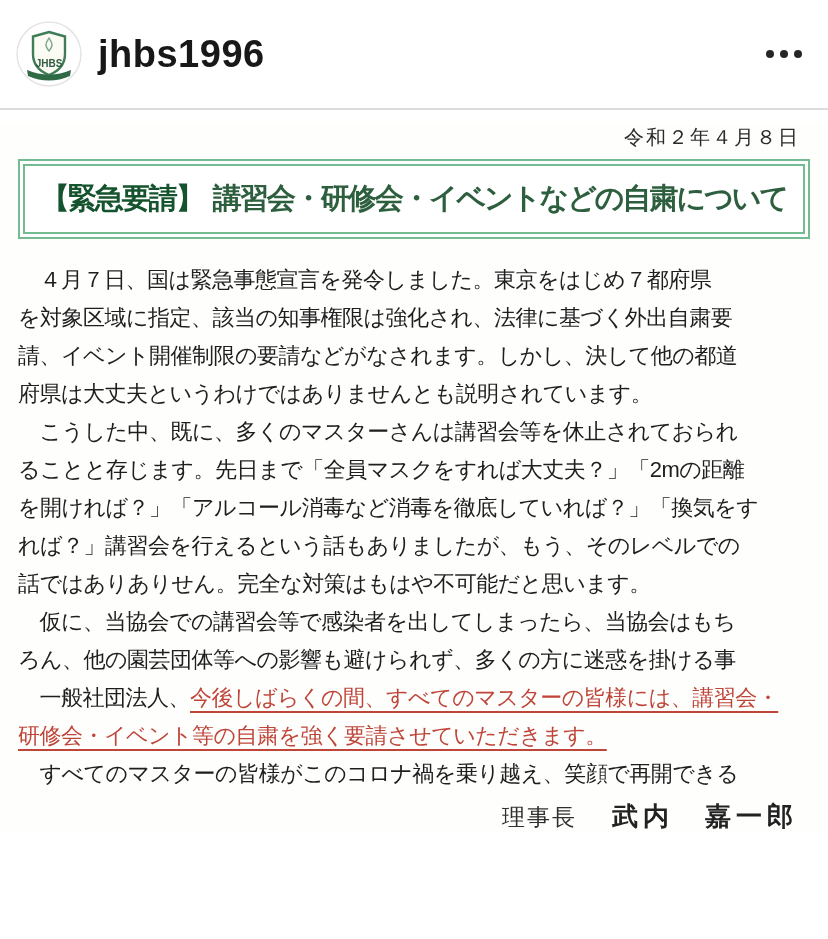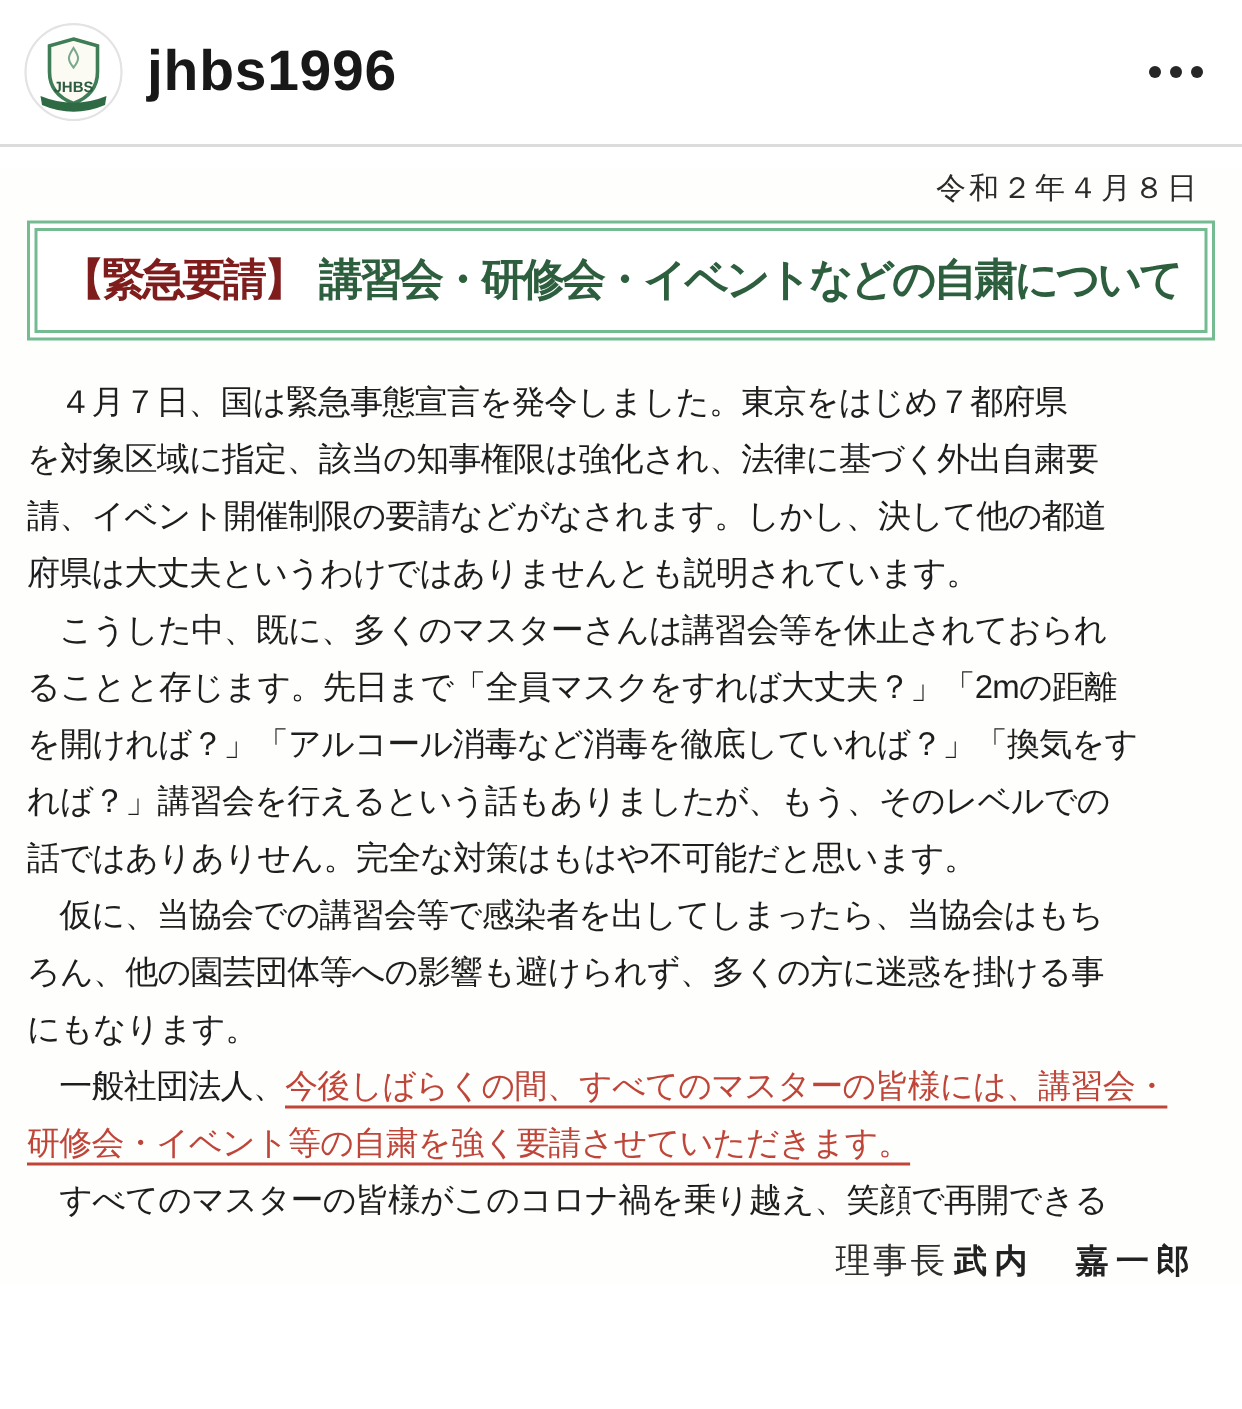--- a/index.html
+++ b/index.html
@@ -7,21 +7,21 @@
   body {
     width: 828px; height: 939px;
     font-family: "Liberation Sans", "DejaVu Sans", sans-serif;
     color: #1e1e1e;
     overflow: hidden;
     position: relative;
   }
 
   
   .post-header {
-    height: 98px;
+    height: 110px;
     display: flex; align-items: center;
     padding: 0 24px 0 16px;
     border-bottom: 2px solid #dcdcdc;
     background: #fff;
     position: relative;
   }
   .avatar {
     width: 66px; height: 66px; border-radius: 50%;
     flex: 0 0 66px;
     overflow: hidden;
@@ -59,21 +59,21 @@
     margin-top: 8px;
     border: 7px double #74bb92;
     background: #fff;
     padding: 13px 8px;
     text-align: center;
     white-space: nowrap;
     font-weight: bold;
     font-size: 29px;
     letter-spacing: -2px;
   }
-  .t-red   { color: #7f1d1d; margin-right: 10px; }
+  .t-red   { color: #14532d; margin-right: 10px; }
   .t-green { color: #2d5f3e; }
 
   .doc-body {
     margin-top: 22px;
   }
   .line {
     font-size: 22px;
     line-height: 38px;
     letter-spacing: -0.5px;
     white-space: nowrap;
@@ -90,22 +90,22 @@
   .signature {
     margin-top: 6px;
     text-align: right;
     padding-right: 12px;
     font-family: "Liberation Serif", "DejaVu Serif", serif;
     color: #2f2f2f;
   }
   .sig-org { font-size: 23px; letter-spacing: 1px; }
   .sig-line2 { margin-top: 3px; font-size: 23px; letter-spacing: 2px; }
   .sig-name {
-    font-size: 22px; font-weight: bold;
-    margin-left: 4px; letter-spacing: 5px;
+    font-size: 26px; font-weight: bold;
+    margin-left: 35px; letter-spacing: 5px;
     color: #222;
   }
 </style>
 </head>
 <body>
 
 <header class="post-header">
   <div class="avatar">
     <svg width="66" height="66" viewBox="0 0 66 66">
       <circle cx="33" cy="33" r="32" fill="#ffffff" stroke="#e3e3e3" stroke-width="1.5"></circle>
@@ -139,21 +139,20 @@
     <div class="line">府県は大丈夫というわけではありませんとも説明されています。</div>
 
     <div class="line">　こうした中、既に、多くのマスターさんは講習会等を休止されておられ</div>
     <div class="line">ることと存じます。先日まで「全員マスクをすれば大丈夫？」「2mの距離</div>
     <div class="line">を開ければ？」「アルコール消毒など消毒を徹底していれば？」「換気をす</div>
     <div class="line">れば？」講習会を行えるという話もありましたが、もう、そのレベルでの</div>
     <div class="line">話ではありありせん。完全な対策はもはや不可能だと思います。</div>
 
     <div class="line">　仮に、当協会での講習会等で感染者を出してしまったら、当協会はもち</div>
     <div class="line">ろん、他の園芸団体等への影響も避けられず、多くの方に迷惑を掛ける事</div>
-    <div class="line">にもなります。</div>
 
     <div class="line">
       <span>　一般社団法人、</span><span class="red-u">今後しばらくの間、すべてのマスターの皆様には、講習会・</span>
     </div>
     <div class="line">
       <span class="red-u">研修会・イベント等の自粛を強く要請させていただきます。</span>
     </div>
 
     <div class="line">　すべてのマスターの皆様がこのコロナ禍を乗り越え、笑顔で再開できる</div>
   </div>

